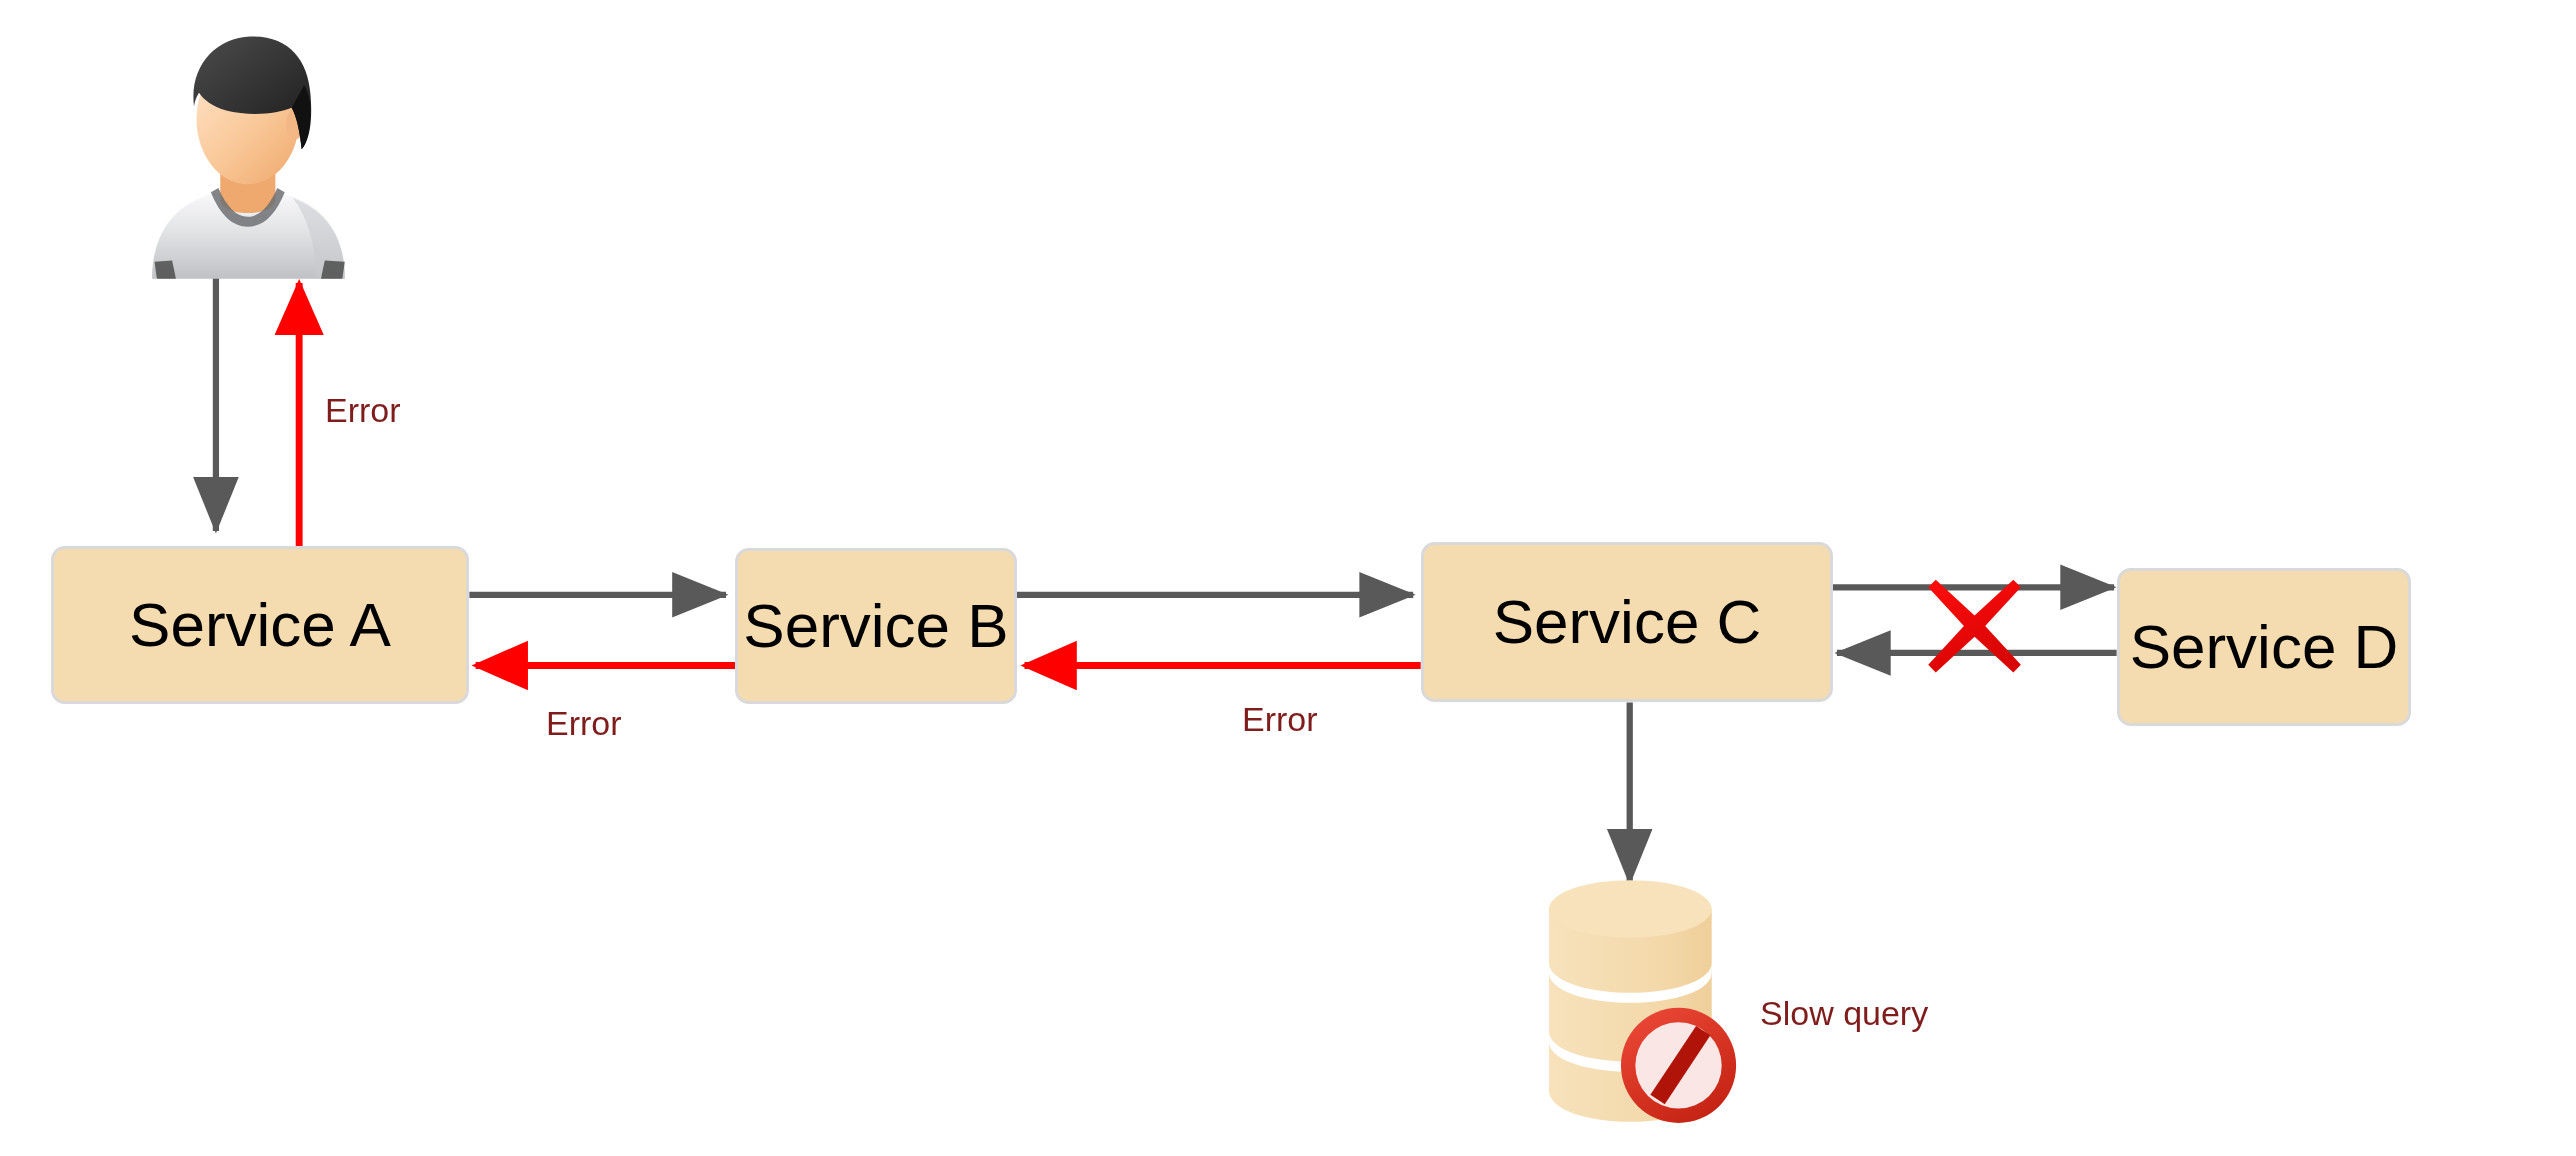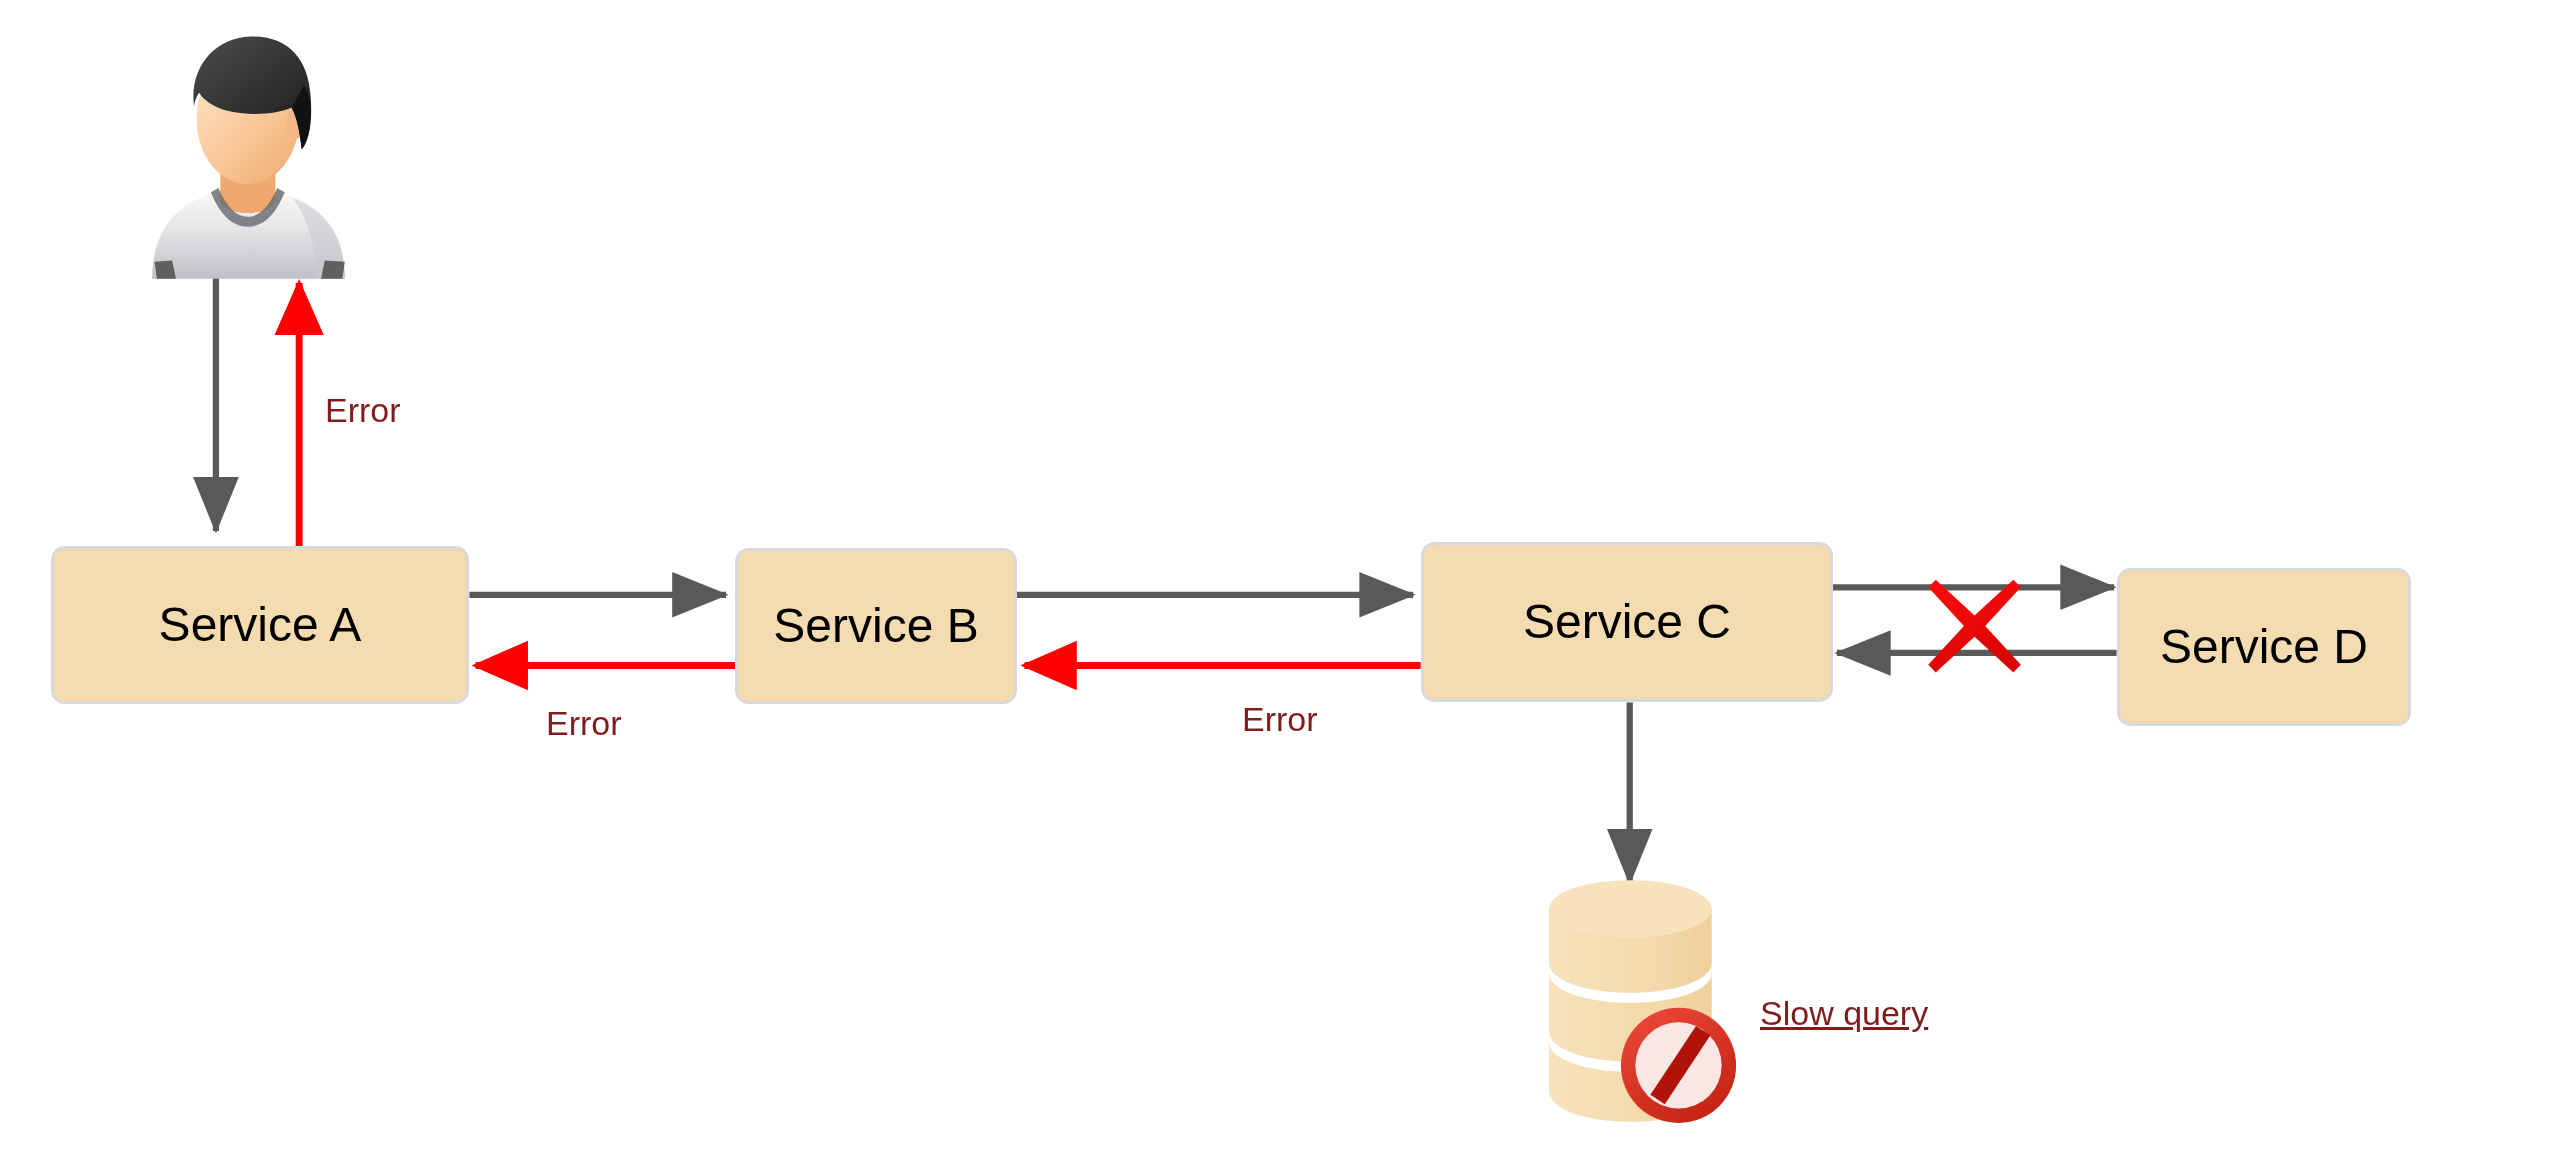--- a/index.html
+++ b/index.html
@@ -13,21 +13,21 @@
 
   .node-box{
     position:absolute;
     background:#F4DCB0;
     border:3.1px solid #D9D9D9;
     border-radius:13.8px;
     box-sizing:border-box;
     display:flex;align-items:center;justify-content:center;
   }
   .node-label{
-    font-size:48px;
+    font-size:62px;
     color:#000000;
     line-height:1;
     letter-spacing:0px;
     white-space:nowrap;
     user-select:none;
   }
   .edge-label{
     position:absolute;
     font-size:34px;
     color:#7f1d1d;
@@ -198,16 +198,16 @@
   <div class="node-box" style="left:2117px; top:568px; width:294px; height:158px;">
     <span class="node-label">Service D</span>
   </div>
 
   <div class="edge-label" style="left:325px;  top:393px;">Error</div>
 
   <div class="edge-label" style="left:546px;  top:706px;">Error</div>
 
   <div class="edge-label" style="left:1242px; top:702px;">Error</div>
 
-  <div class="edge-label" style="left:1760px; top:996px;text-decoration:underline;">Slow query</div>
+  <div class="edge-label" style="left:1760px; top:996px;">Slow query</div>
 
 </div>
 
 
 </body></html>

